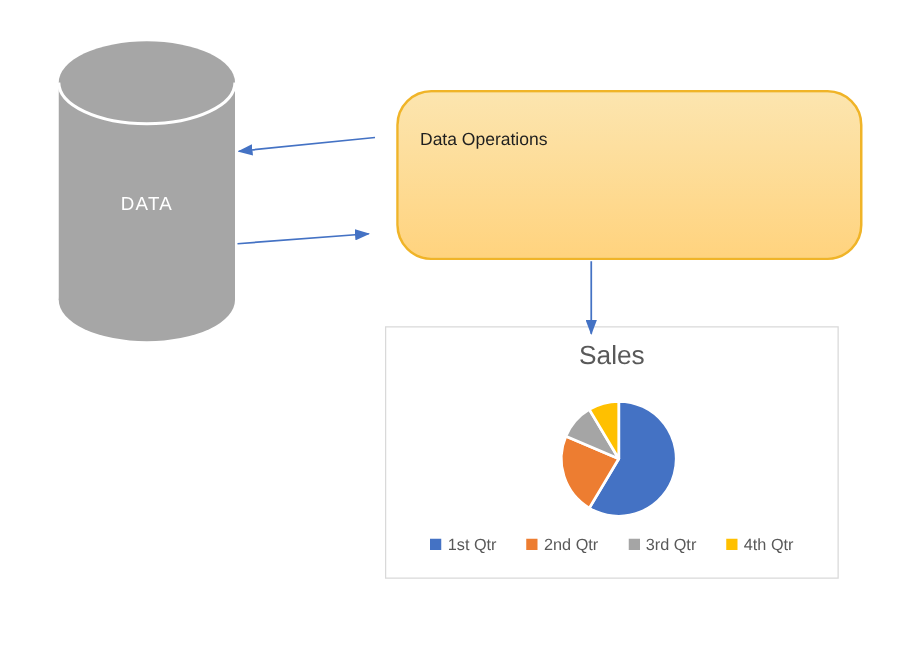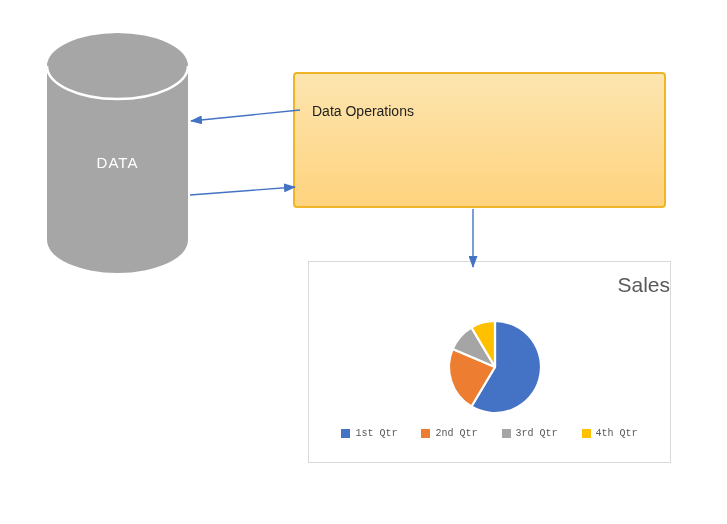--- a/index.html
+++ b/index.html
@@ -21,42 +21,42 @@
   svg.layer{position:absolute;left:0;top:0;width:727px;height:524px;}
 
   
   [data-name="database-cylinder"] .cyl-fill{fill:var(--cylinder-fill);}
   [data-name="database-cylinder"] .cyl-rim{fill:none;stroke:#fff;stroke-width:2.5;}
   [data-name="database-label"]{fill:var(--cylinder-label);font-size:15px;letter-spacing:1px;
     font-family:"Liberation Sans",sans-serif;}
 
   
   .ops-box{
-    position:absolute;left:293px;top:72px;width:373px;height:136px;box-sizing:border-box;
-    border:2px solid var(--box-border);border-radius:4px;
+    position:absolute;left:317px;top:72px;width:373px;height:136px;box-sizing:border-box;
+    border:2px solid var(--box-border);border-radius:28px;
     background:linear-gradient(180deg,var(--box-fill-top) 0%,var(--box-fill-bottom) 100%);
     color:var(--box-text);font-size:14px;
   }
   .ops-line1{position:absolute;left:17px;top:29px;}
   .ops-line2{position:absolute;left:17px;top:71px;}
 
   
   .arrow-line{stroke:var(--arrow);stroke-width:1.4;fill:none;}
   marker path{fill:var(--arrow);}
 
   
   .chart{
     position:absolute;left:308px;top:261px;width:363px;height:202px;box-sizing:border-box;
     background:#fff;border:1px solid var(--chart-border);
   }
-  .chart-title{position:absolute;top:11px;left:0;right:0;text-align:right;
+  .chart-title{position:absolute;top:11px;left:0;right:0;text-align:center;
     font-size:21px;color:var(--chart-text);}
   .pie-svg{position:absolute;left:126px;top:45px;width:120px;height:120px;}
   .legend{position:absolute;left:0;right:0;top:166px;display:flex;justify-content:center;
-    align-items:center;gap:24px;font-size:10px;color:var(--chart-text);font-family:Liberation Mono, monospace;}
+    align-items:center;gap:24px;font-size:13px;color:var(--chart-text);}
   .legend-item{display:flex;align-items:center;gap:5px;}
   .legend-swatch{width:9px;height:9px;display:inline-block;flex:0 0 auto;}
 </style>
 </head>
 <body>
 
 <div class="canvas" data-name="diagram-canvas">
 
   <svg class="layer" data-name="database-cylinder" aria-hidden="true">
     <ellipse class="cyl-fill" data-name="cylinder-bottom-cap" cx="117.5" cy="240" rx="70.5" ry="33"></ellipse>

